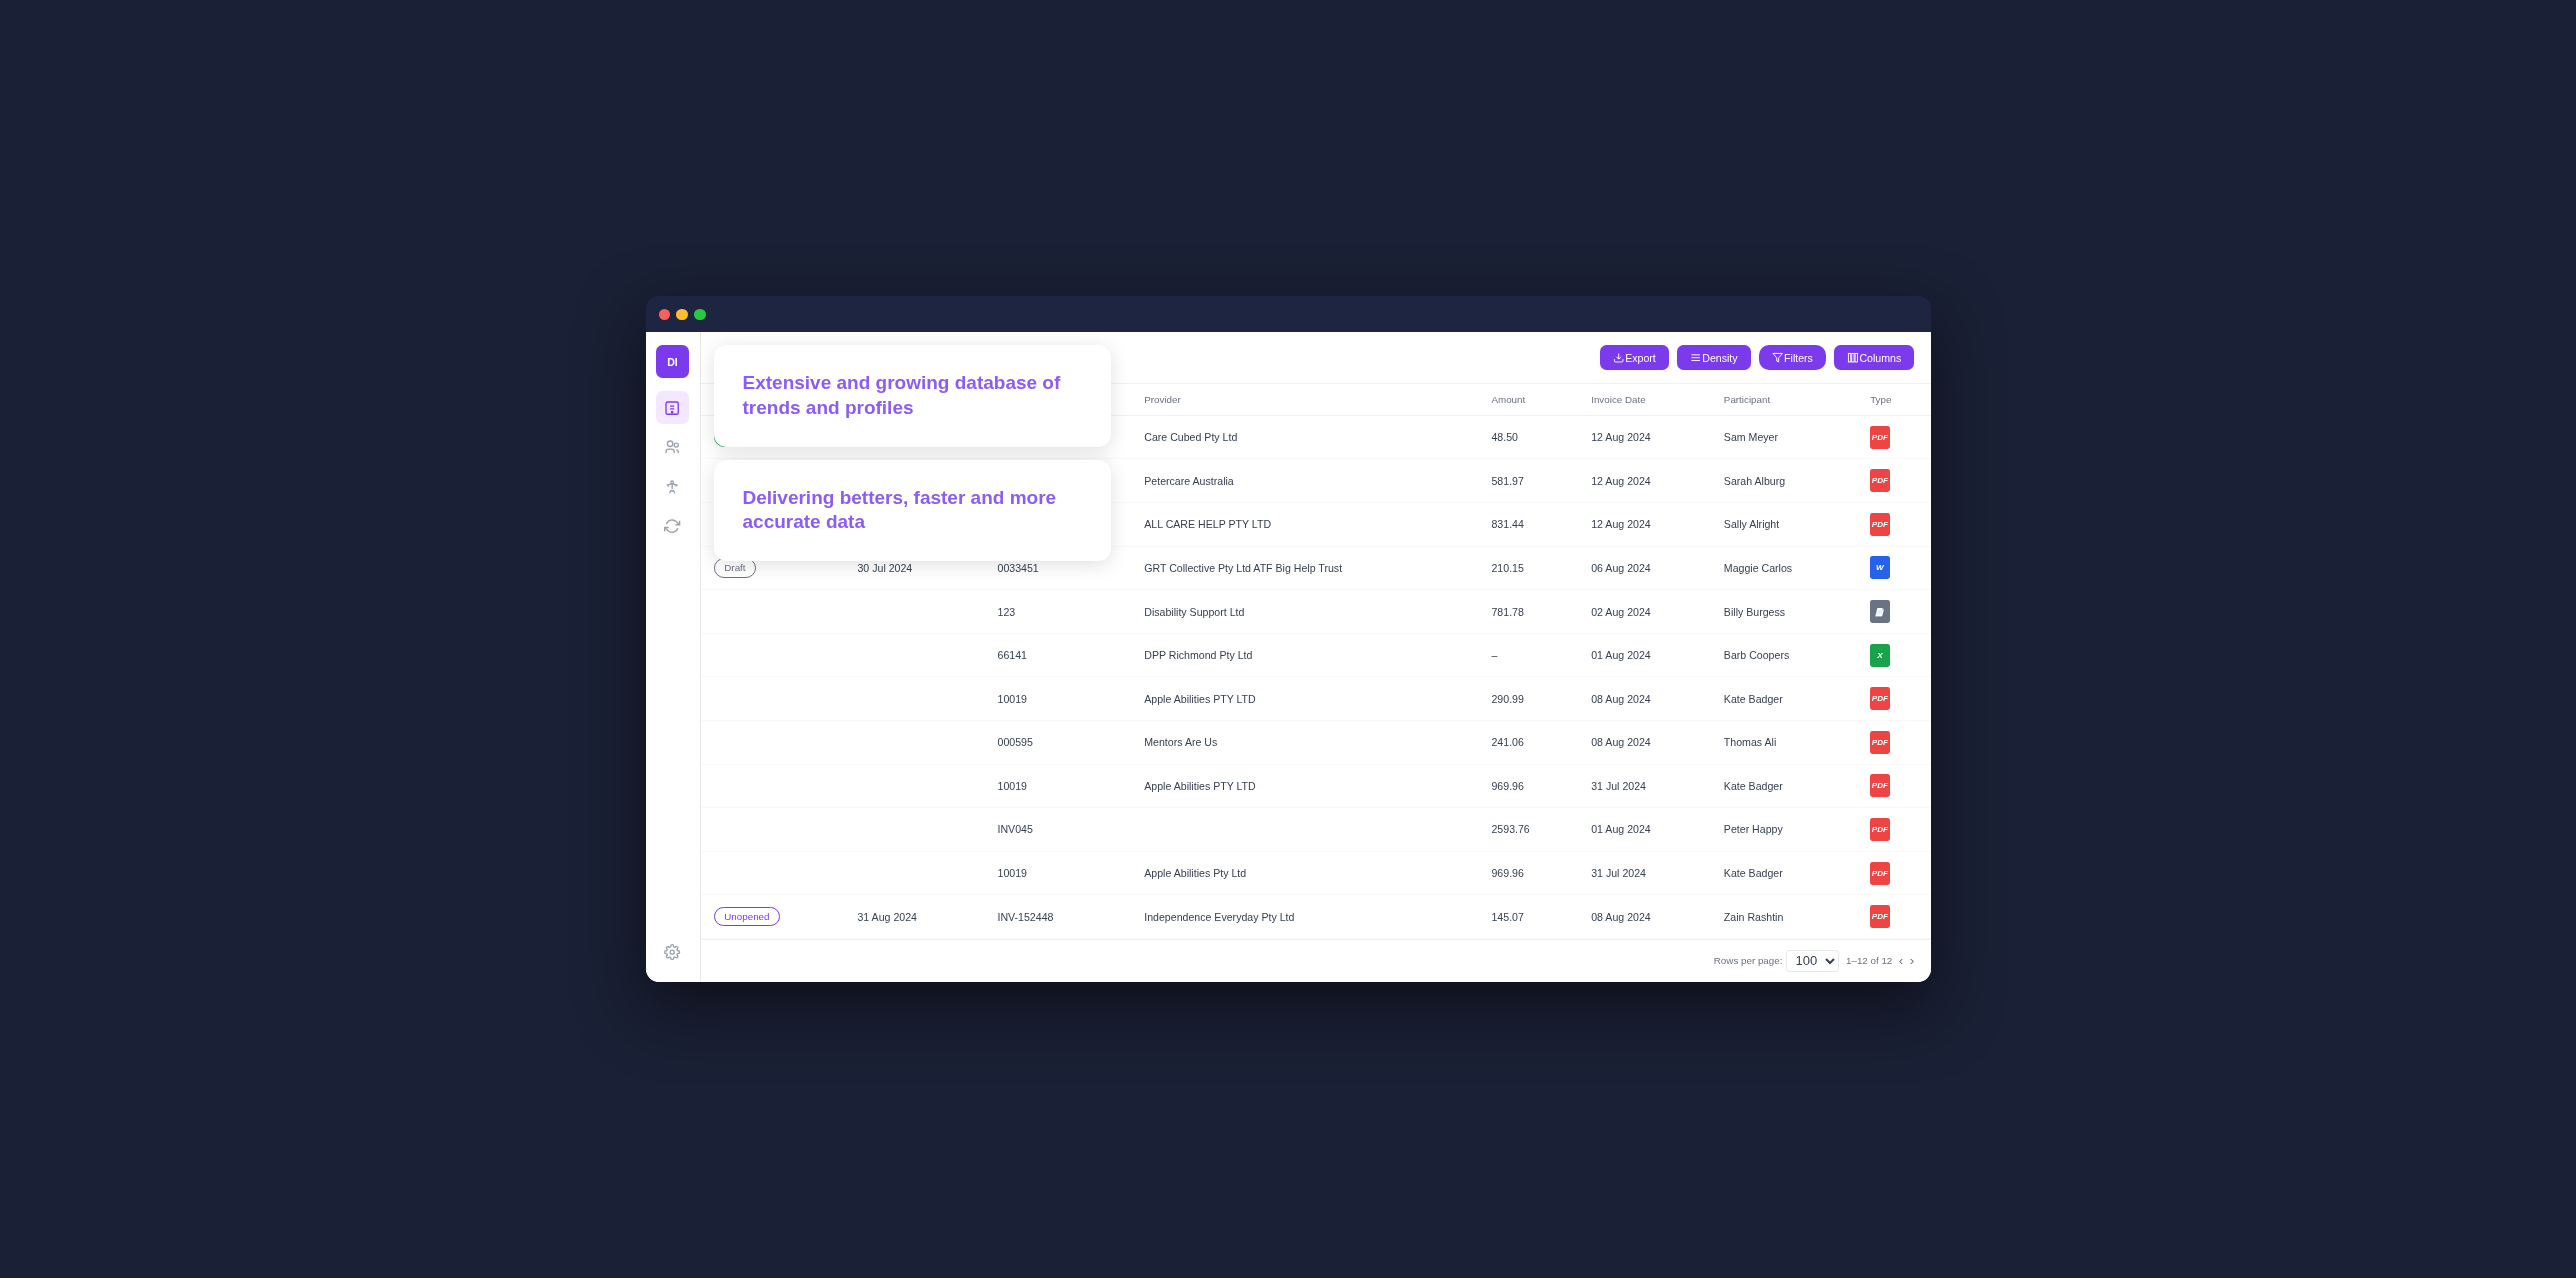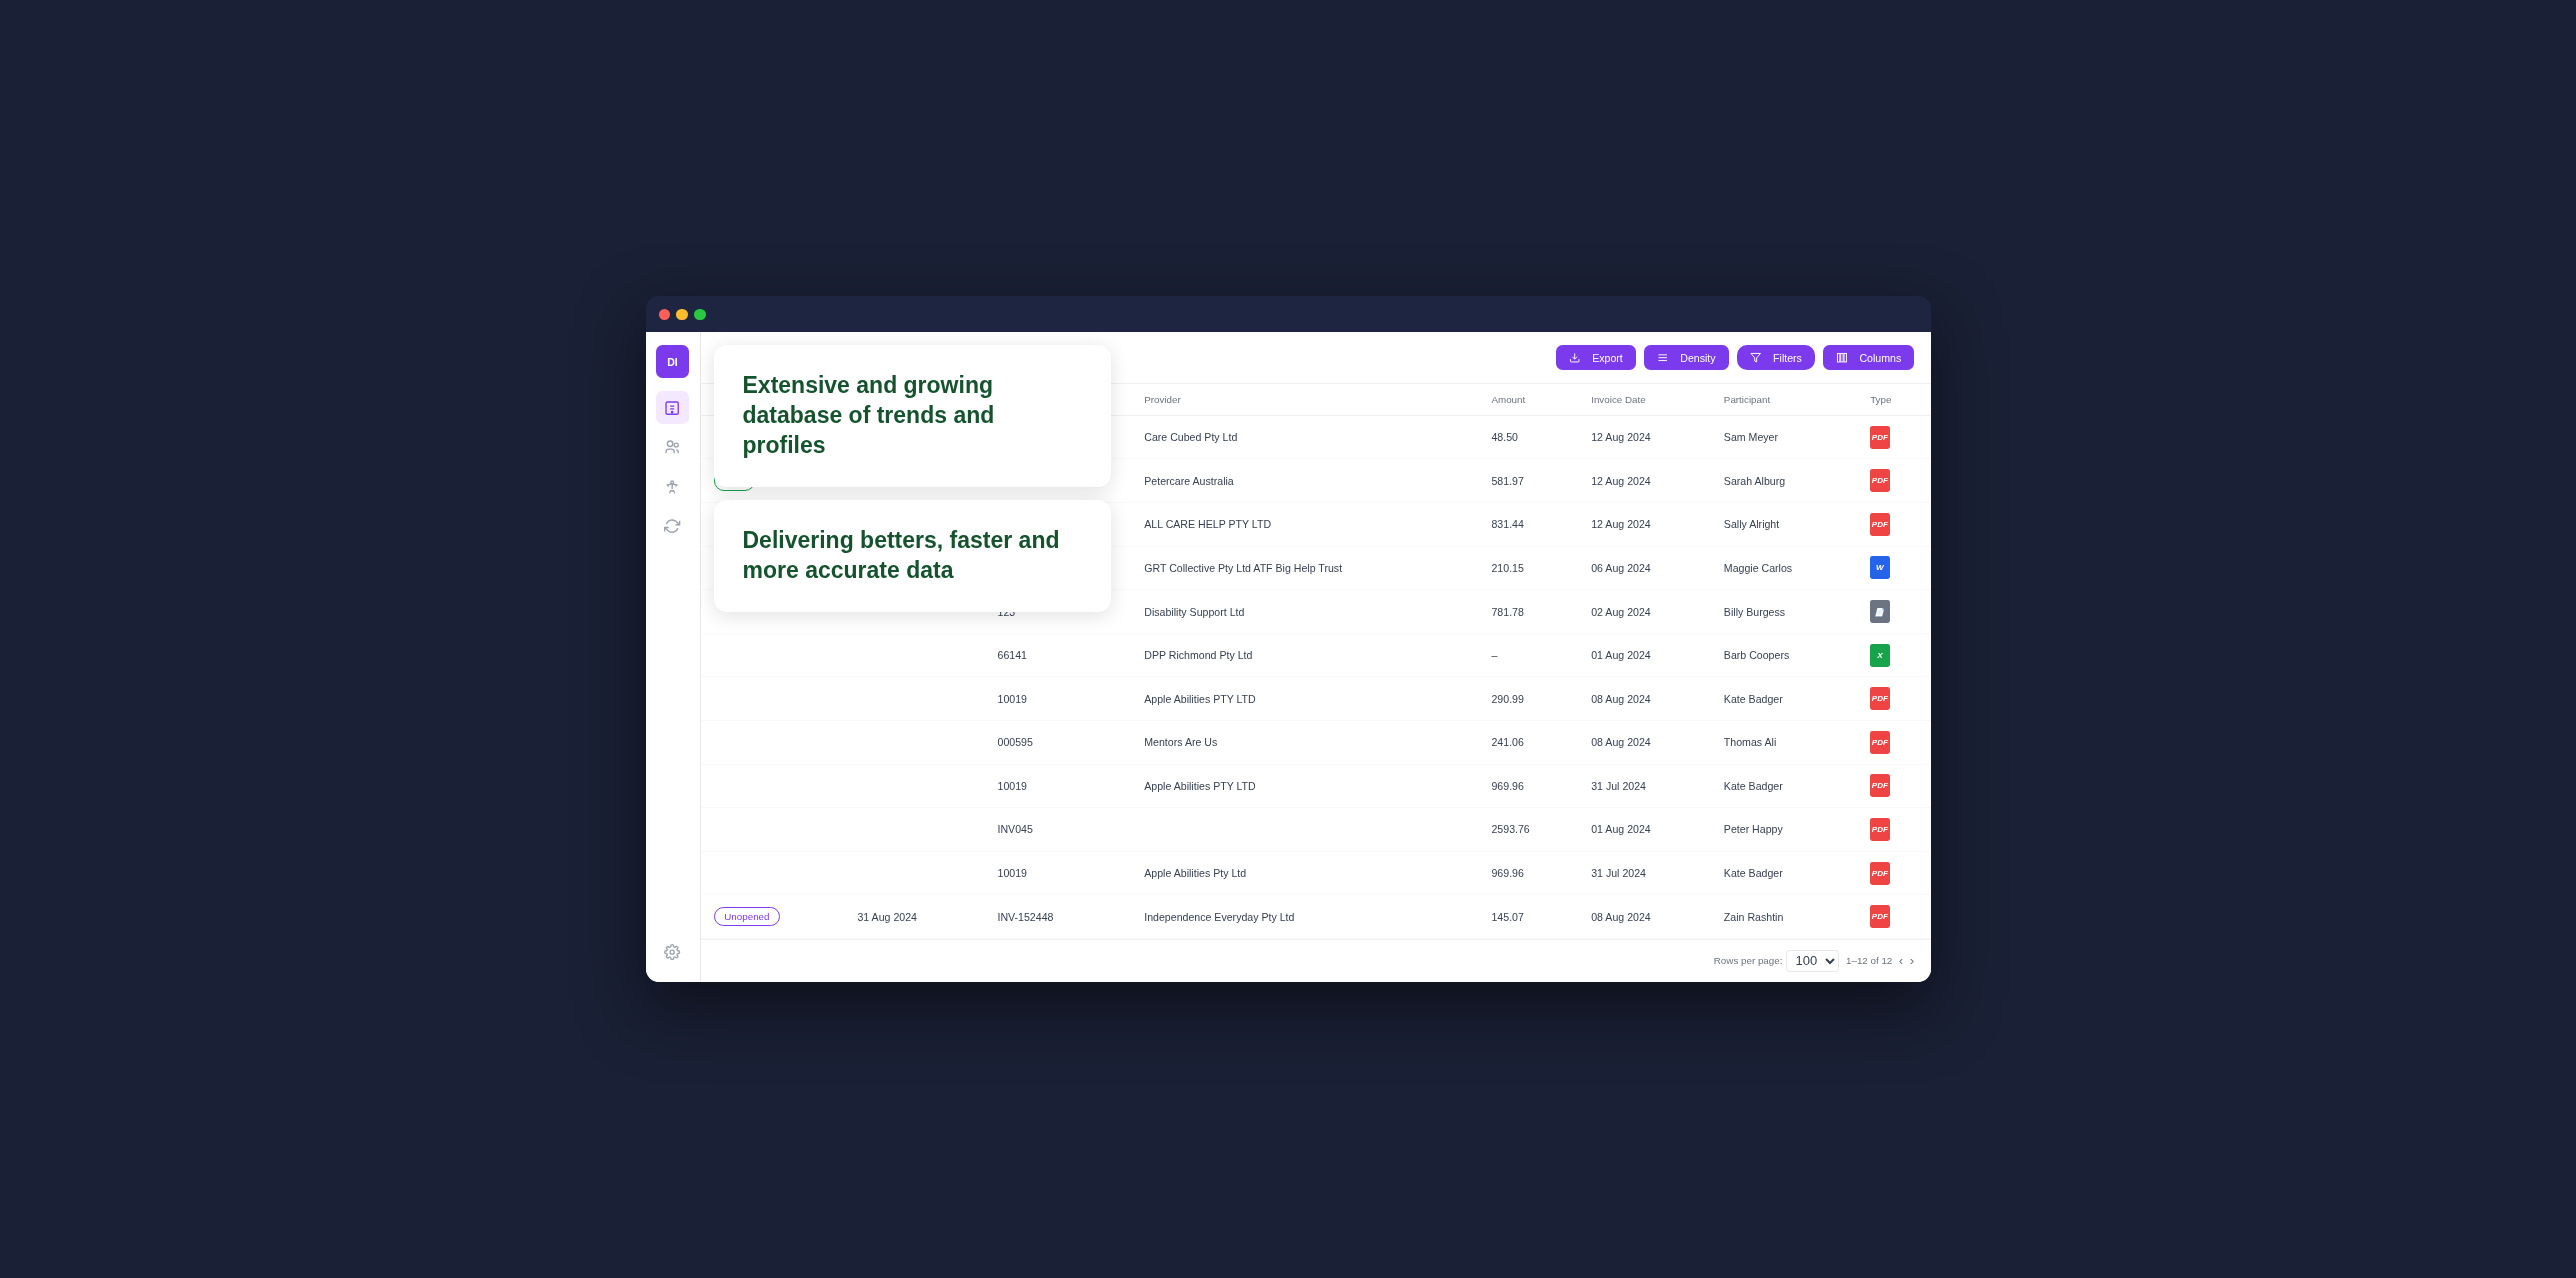--- a/index.html
+++ b/index.html
@@ -107,21 +107,21 @@
       justify-content: flex-end;
       align-items: center;
       padding: 13px 16.3px;
       gap: 8.1px;
       border-bottom: 0.8px solid #f0f0f0;
     }
 
     .toolbar-btn {
       display: flex;
       align-items: center;
-      gap: 12px;
+      gap: 1px;
       padding: 6.5px 13px;
       border-radius: 6.5px;
       border: none;
       cursor: pointer;
       font-size: 10.6px;
       font-weight: 500;
     }
 
     .btn-export {
       background: #7c3aed;
@@ -243,23 +243,23 @@
 
     .promo-card {
       background: white;
       border-radius: 13px;
       padding: 26px 29px;
       margin: 13px;
       box-shadow: 0 3.3px 19.5px rgba(0,0,0,0.12);
     }
 
     .promo-card h2 {
-      font-size: 23px;
+      font-size: 19px;
       font-weight: 800;
-      color: #14532d;
+      color: #8b5cf6;
       line-height: 1.3;
     }
 
     .rows-per-page {
       display: flex;
       align-items: center;
       gap: 3.3px;
       justify-content: center;
     }
 

